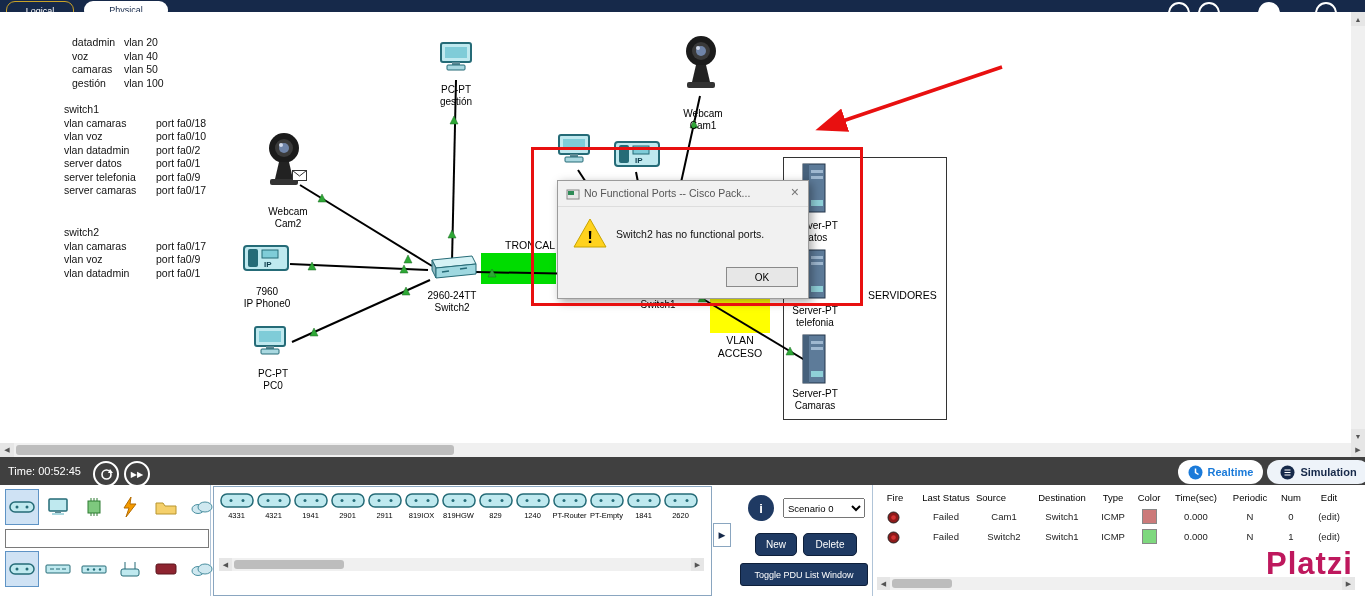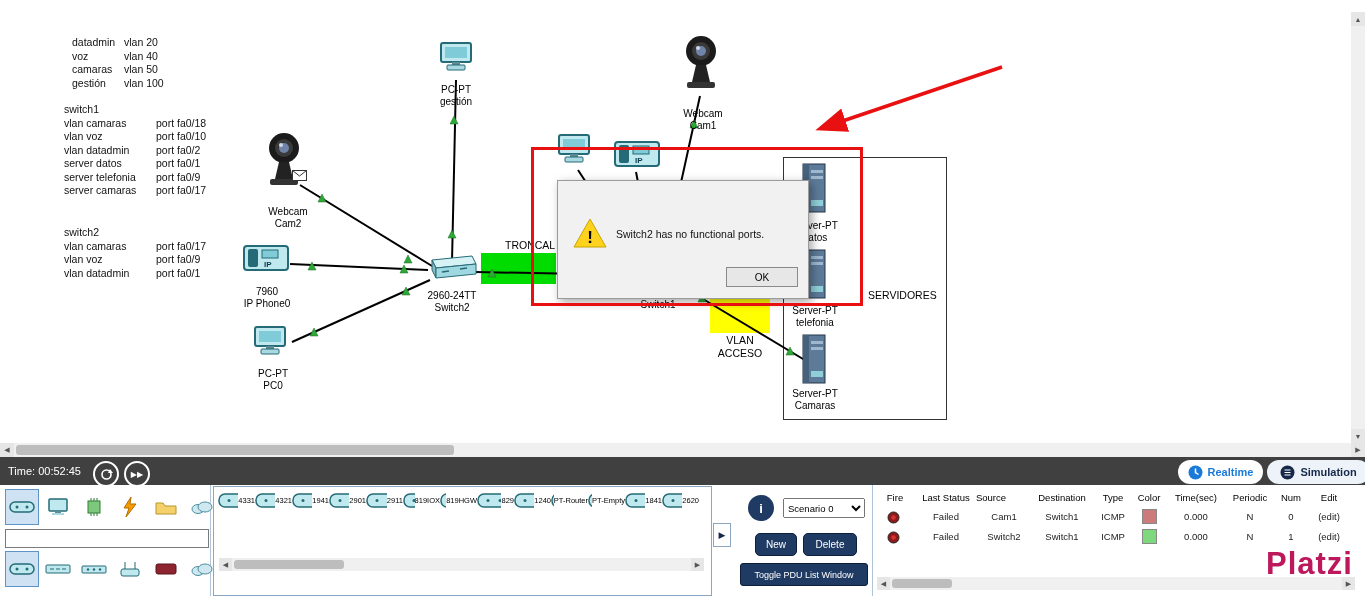--- a/index.html
+++ b/index.html
@@ -30,36 +30,48 @@
   .sb-thumb{position:absolute;background:#bdbdbd;border-radius:3px;}
   .sb-arrow{position:absolute;background:#e6e6e6;color:#555;font-size:7px;display:flex;align-items:center;justify-content:center;}
   
   #timebar{position:absolute;left:0;top:457px;width:1365px;height:28px;background:#404040;z-index:5;}
   .timetab{position:absolute;top:3px;height:24px;border-radius:12px;display:flex;align-items:center;justify-content:center;gap:5px;font-size:11px;font-weight:bold;}
   .circbtn{position:absolute;top:4px;width:22px;height:22px;border:2px solid #fff;border-radius:50%;display:flex;align-items:center;justify-content:center;color:#fff;font-size:8px;}
   
   #bottom{position:absolute;left:0;top:485px;width:1365px;height:111px;background:#fff;}
   .catcell{width:32px;height:34px;display:flex;align-items:center;justify-content:center;border:1px solid transparent;}
   .catcell.sel{background:#cfe2f4;border:1px solid #5e93c5;}
-  .palcell{width:37px;display:flex;align-items:center;}
+  .palcell{width:37px;display:flex;flex-direction:column;align-items:center;}
   .palcell .plbl{font-size:7.5px;margin-top:1px;white-space:nowrap;}
   .navy-btn{background:#1f3a63;color:#fff;border-radius:5px;display:flex;align-items:center;justify-content:center;font-size:10px;border:1px solid #0e1f3a;cursor:pointer;}
   
   .hdr{position:absolute;font-size:9.5px;color:#000;text-align:center;}
   .cellv{position:absolute;font-size:9.5px;color:#222;text-align:center;}
   .swatch{position:absolute;width:13px;height:13px;border:1px solid #888;}
   #watermark{position:absolute;left:1266px;top:546px;font-size:31px;font-weight:bold;color:#be185d;z-index:20;letter-spacing:1px;}
   select{font-size:9.5px;}
   input{font-size:10px;}
 </style>
 </head>
 <body>
 
 <div id="app">
 
+  <div id="topbar">
+    <div class="toptab" style="left:6px;width:66px;background:#16294a;border:1.5px solid #c9a227;color:#fff;">
+        <span>Logical</span>
+      </div>
+    <div class="toptab" style="left:84px;width:84px;background:#fff;color:#16294a;">
+        <span>Physical</span>
+      </div>
+    <div class="abs" style="left:1168px;top:2px;width:18px;height:18px;border:2px solid #fff;border-radius:50%;"></div>
+    <div class="abs" style="left:1198px;top:2px;width:18px;height:18px;border:2px solid #fff;border-radius:50%;"></div>
+    <div class="abs" style="left:1258px;top:2px;width:18px;height:18px;border:2px solid #fff;border-radius:50%;background:#fff;"></div>
+    <div class="abs" style="left:1315px;top:2px;width:18px;height:18px;border:2px solid #fff;border-radius:50%;"></div>
+  </div>
 
   <div id="canvas">
 
     <div class="region" style="left:481px;top:241px;width:75px;height:31px;background:#00dc00;"></div>
     <div class="region" style="left:505px;top:227px;font-size:10.5px;"><span>TRONCAL</span></div>
     <div class="region" style="left:710px;top:271px;width:60px;height:50px;background:#ffff00;"></div>
     <div class="region" style="left:712px;top:322px;width:56px;text-align:center;font-size:10.5px;line-height:13px;background:#fff;">
       <div>VLAN</div>
       <div>ACCESO</div>
     </div>
@@ -313,20 +325,28 @@
           <rect x="14" y="16" width="12" height="3" fill="#9fb8d0"></rect>
           <rect x="14" y="40" width="12" height="6" fill="#8fd0d8"></rect>
         </svg>
     </div>
     <div class="devlabel" style="left:780px;top:376px;">
         <div>Server-PT</div>
         <div>Camaras</div>
       </div>
 
     <div id="dialog">
+      <div class="titlebar">
+        <span class="abs" style="left:8px;top:6px;"><svg width="14" height="14">
+              <rect x="1" y="3" width="12" height="9" fill="#e8e8e8" stroke="#888"></rect>
+              <rect x="2" y="4" width="6" height="4" fill="#2e8b57"></rect>
+            </svg></span>
+        <span class="title">No Functional Ports -- Cisco Pack...</span>
+        <span class="close">×</span>
+      </div>
       <span class="abs" style="left:14px;top:36px;">
         <svg width="36" height="32">
             <polygon points="18,2 34,30 2,30" fill="#ffd21e" stroke="#c8a400"></polygon>
             <text x="18" y="26" text-anchor="middle" font-size="17" font-weight="bold" fill="#000">!</text>
           </svg>
       </span>
       <span class="abs" style="left:58px;top:47px;font-size:10.5px;color:#111;">Switch2 has no functional ports.</span>
       <div id="ok-btn">
           <span>OK</span>
         </div>

